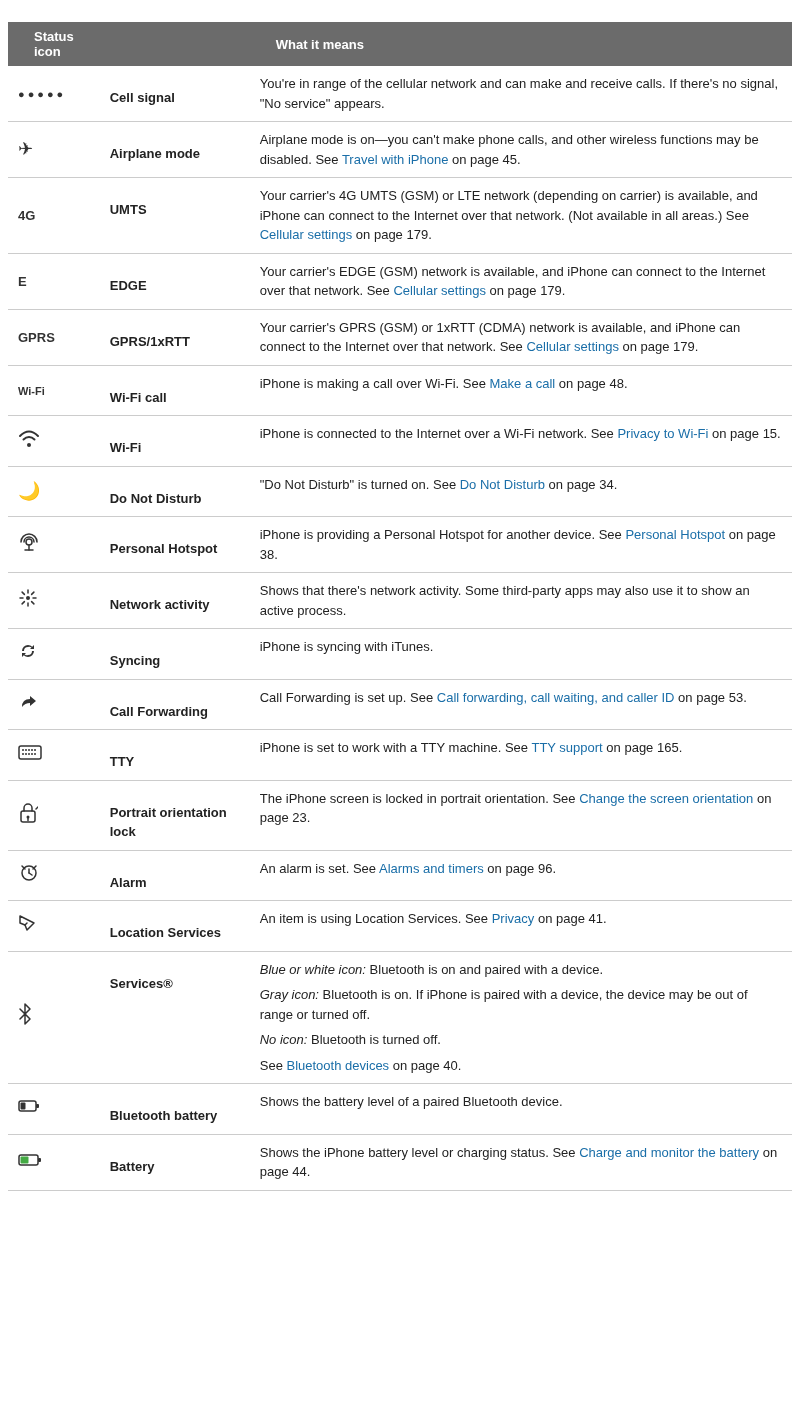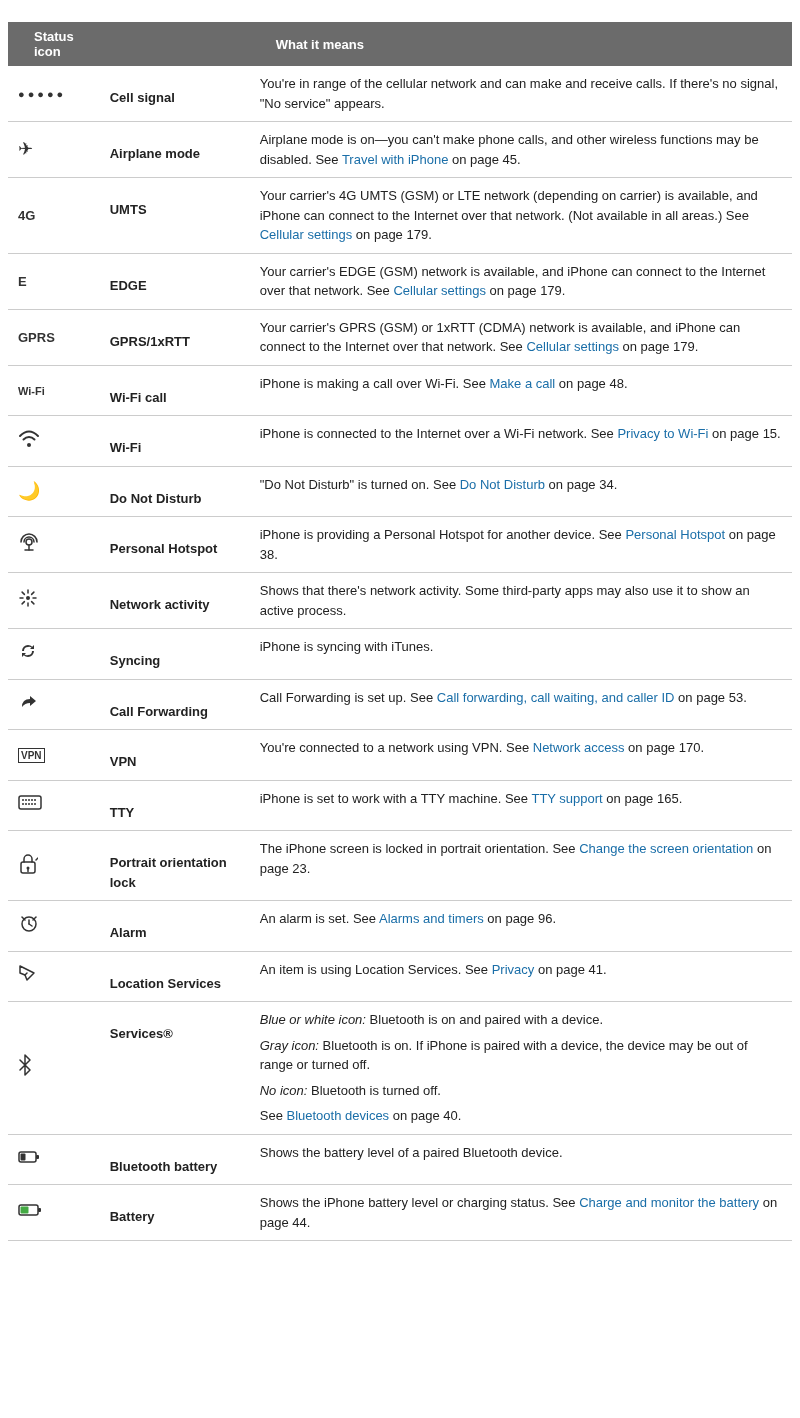--- a/index.html
+++ b/index.html
@@ -168,25 +168,20 @@
           <td>iPhone is syncing with iTunes.</td>
         </tr>
         <tr>
           <td class="icon-cell"><svg width="20" height="20" viewBox="0 0 20 20" fill="none">
       <path d="M4 16 Q4 8 12 8 L12 5 L18 10 L12 15 L12 12 Q7 12 4 16Z" fill="#333"></path>
     </svg></td>
           <td>Call Forwarding</td>
           <td>Call Forwarding is set up. See <a class="link" href="#">Call forwarding, call waiting, and caller ID</a> on page 53.</td>
         </tr>
         <tr>
-          <td class="icon-cell"><span style="border:1px solid #333;font-size:10px;padding:1px 2px;font-weight:bold;">VPN</span></td>
-          <td>VPN</td>
-          <td>You're connected to a network using VPN. See <a class="link" href="#">Network access</a> on page 170.</td>
-        </tr>
-        <tr>
           <td class="icon-cell"><svg width="24" height="20" viewBox="0 0 24 20" fill="none">
       <rect x="1" y="4" width="22" height="13" rx="2" stroke="#333" stroke-width="1.5" fill="none"></rect>
       <line x1="5" y1="8" x2="5" y2="8" stroke="#333" stroke-width="2" stroke-linecap="round"></line>
       <line x1="8" y1="8" x2="8" y2="8" stroke="#333" stroke-width="2" stroke-linecap="round"></line>
       <line x1="11" y1="8" x2="11" y2="8" stroke="#333" stroke-width="2" stroke-linecap="round"></line>
       <line x1="14" y1="8" x2="14" y2="8" stroke="#333" stroke-width="2" stroke-linecap="round"></line>
       <line x1="17" y1="8" x2="17" y2="8" stroke="#333" stroke-width="2" stroke-linecap="round"></line>
       <line x1="5" y1="12" x2="5" y2="12" stroke="#333" stroke-width="2" stroke-linecap="round"></line>
       <line x1="8" y1="12" x2="8" y2="12" stroke="#333" stroke-width="2" stroke-linecap="round"></line>
       <line x1="11" y1="12" x2="11" y2="12" stroke="#333" stroke-width="2" stroke-linecap="round"></line>

